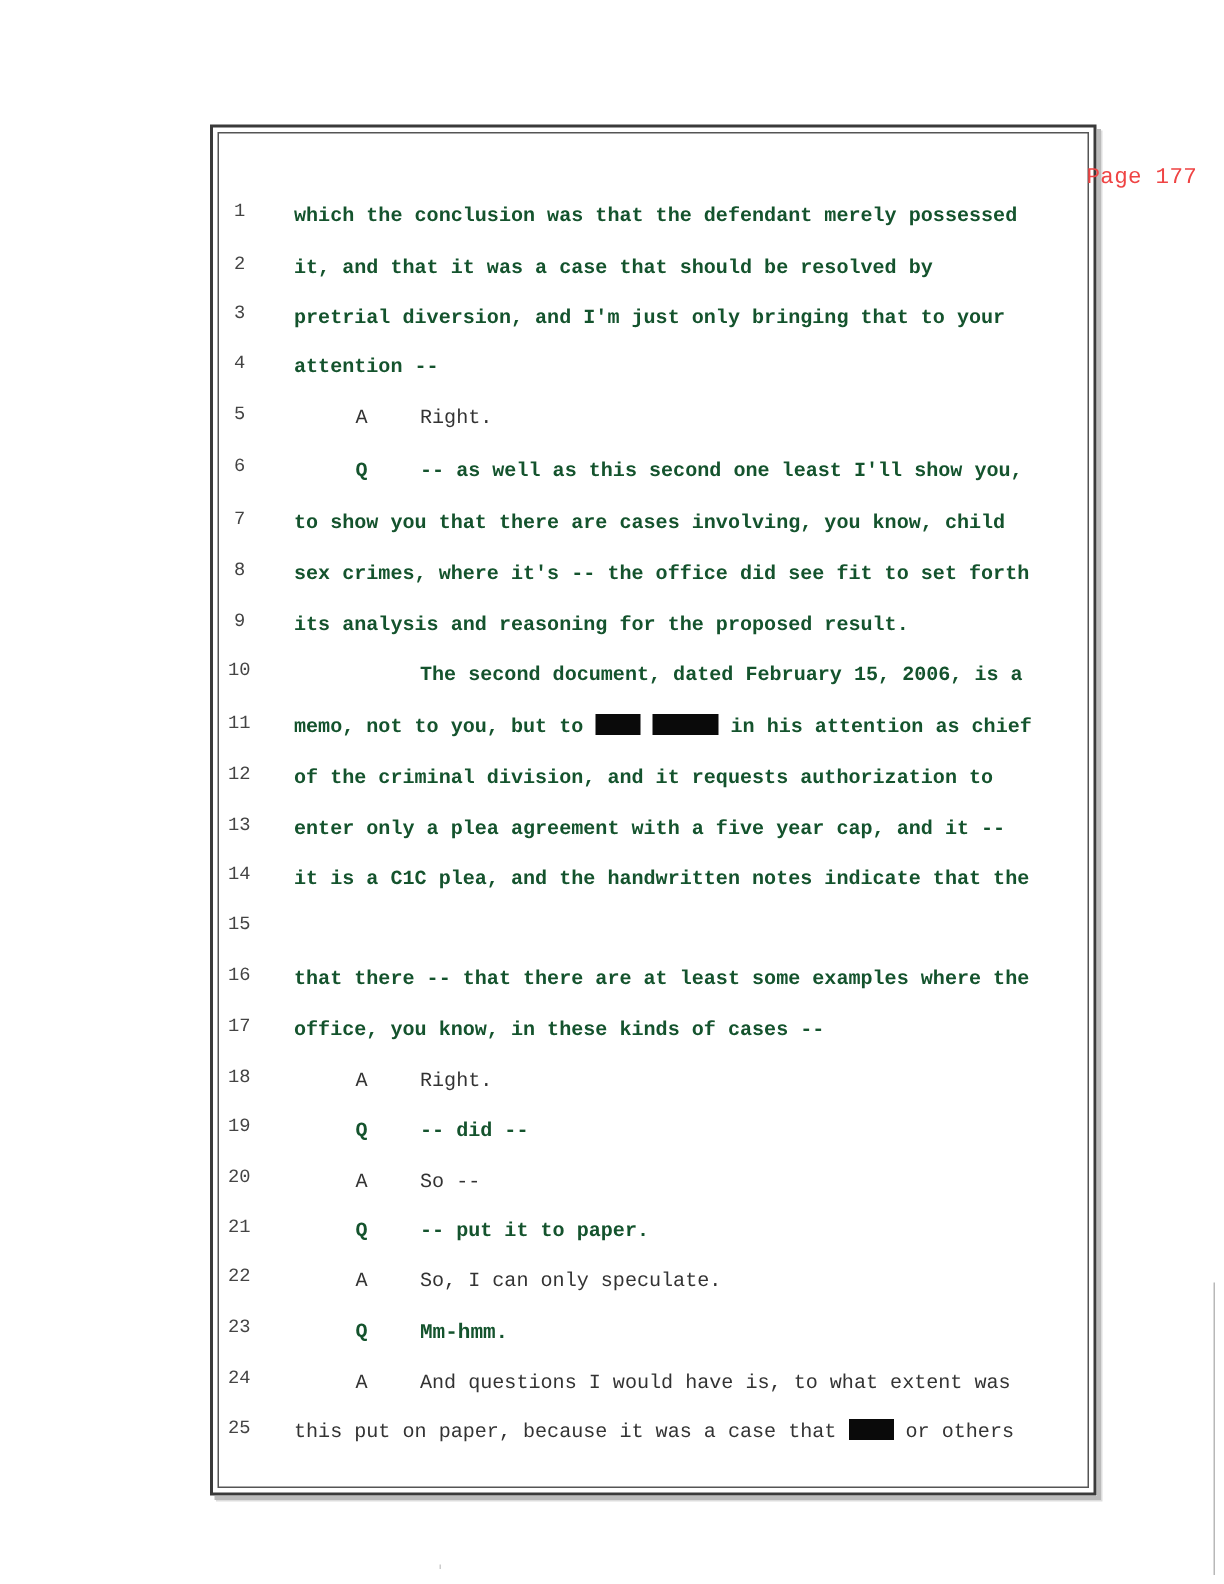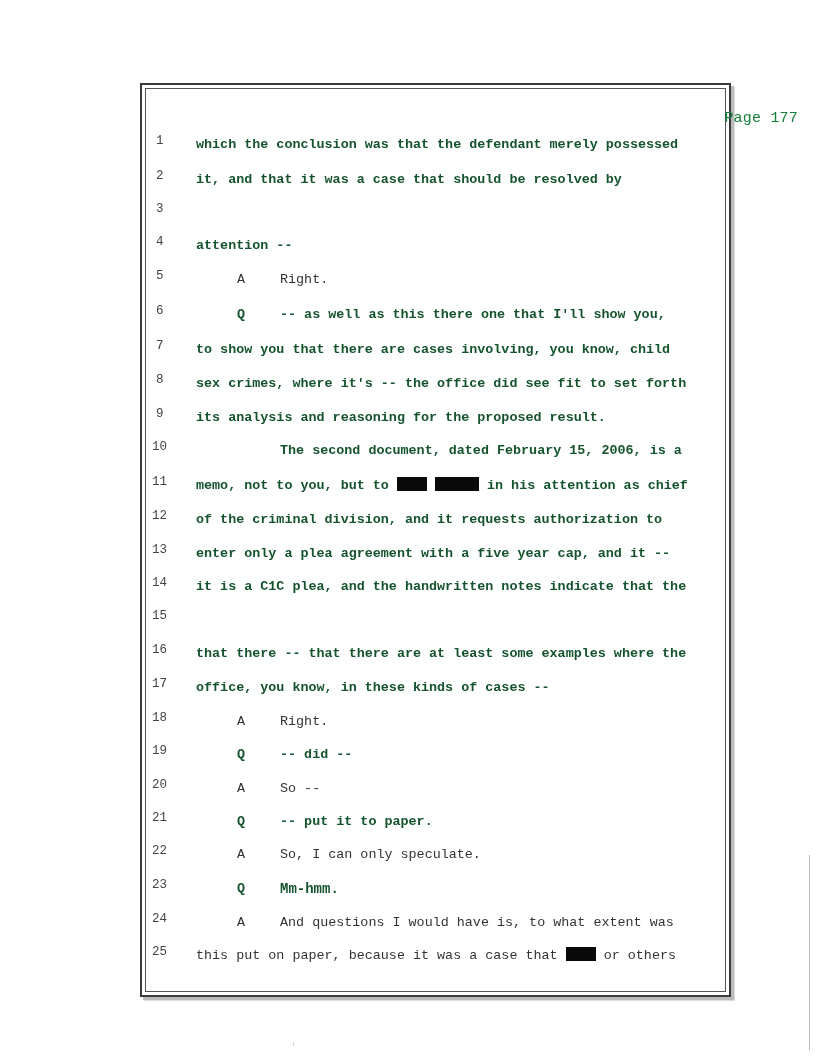--- a/index.html
+++ b/index.html
@@ -30,21 +30,21 @@
       top: 3px;
       right: 3px;
       bottom: 3px;
       border: 1px solid #555;
     }
     .page-number {
       position: absolute;
       right: 18px;
       top: 110px;
       font-size: 15px;
-      color: #15803d;
+      color: #ef4444;
       letter-spacing: 0.2px;
     }
     .line {
       position: absolute;
       left: 0;
       width: 816px;
       height: 20px;
       font-size: 13.4px;
       line-height: 20px;
       white-space: pre;
@@ -120,37 +120,38 @@
   <span class="line-text bold">which the conclusion was that the defendant merely possessed</span>
 </div>
 
 <div class="line" style="top:170px">
   <span class="line-num">2</span>
   <span class="line-text bold">it, and that it was a case that should be resolved by</span>
 </div>
 
 <div class="line" style="top:203px">
   <span class="line-num">3</span>
+  <span class="line-text bold">pretrial diversion, and I'm just only bringing that to your</span>
 </div>
 
 <div class="line" style="top:236px">
   <span class="line-num">4</span>
   <span class="line-text bold">attention --</span>
 </div>
 
 <div class="line" style="top:270px">
   <span class="line-num">5</span>
   <span class="speaker plain">A</span>
   <span class="speaker-text plain">Right.</span>
 </div>
 
 <div class="line" style="top:305px">
   <span class="line-num">6</span>
   <span class="speaker bold">Q</span>
-  <span class="speaker-text bold">-- as well as this there one that I'll show you,</span>
+  <span class="speaker-text bold">-- as well as this second one least I'll show you,</span>
 </div>
 
 <div class="line" style="top:340px">
   <span class="line-num">7</span>
   <span class="line-text bold">to show you that there are cases involving, you know, child</span>
 </div>
 
 <div class="line" style="top:374px">
   <span class="line-num">8</span>
   <span class="line-text bold">sex crimes, where it's -- the office did see fit to set forth</span>

